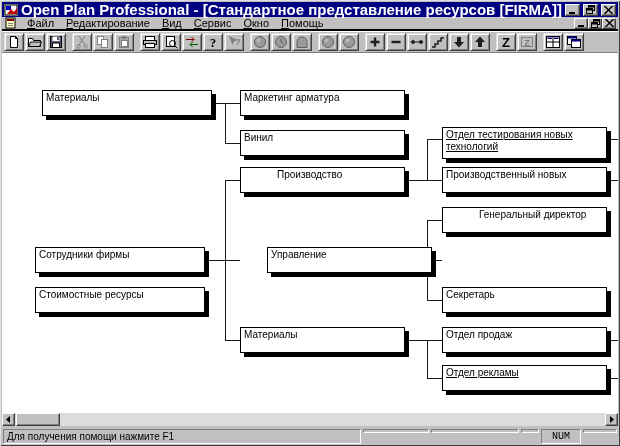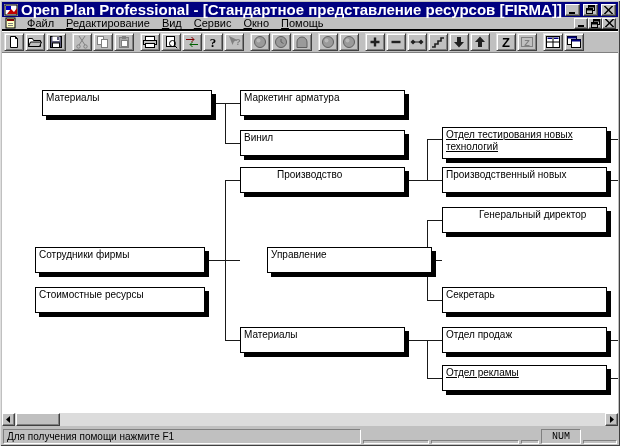--- a/index.html
+++ b/index.html
@@ -61,21 +61,21 @@
   
   .hscroll { height:13px; background:#dcdcdc; display:flex; align-items:stretch; }
   .sb-btn { width:13px; height:13px; background:#c0c0c0; border:1px solid;
             border-color:#fff #404040 #404040 #fff; box-shadow: inset -1px -1px 0 #808080;
             display:flex; align-items:center; justify-content:center; flex:0 0 auto; }
   .sb-thumb { width:44px; height:13px; margin-left:1px; background:#c0c0c0; border:1px solid;
               border-color:#fff #404040 #404040 #fff; box-shadow: inset -1px -1px 0 #808080; flex:0 0 auto; }
   .sb-track { flex:1; }
 
   
-  .statusbar { height:20px; display:flex; gap:2px; padding:3px 1px 2px; font-size:10px; align-items:flex-end; }
+  .statusbar { height:20px; display:flex; gap:2px; padding:3px 1px 2px; font-size:10px; align-items:flex-start; }
   .panel { border:1px solid; border-color:#808080 #fff #fff #808080; padding:1px 3px;
            white-space:nowrap; overflow:hidden; color:#000; }
   .p-help { flex:1; }
   .p-a { width:66px; } .p-b { width:88px; } .p-c { width:18px; }
   .p-num { width:40px; text-align:center;font-family:Liberation Mono, monospace; } .p-d { width:34px; }
 </style>
 </head>
 <body>
 
 <div class="window">

